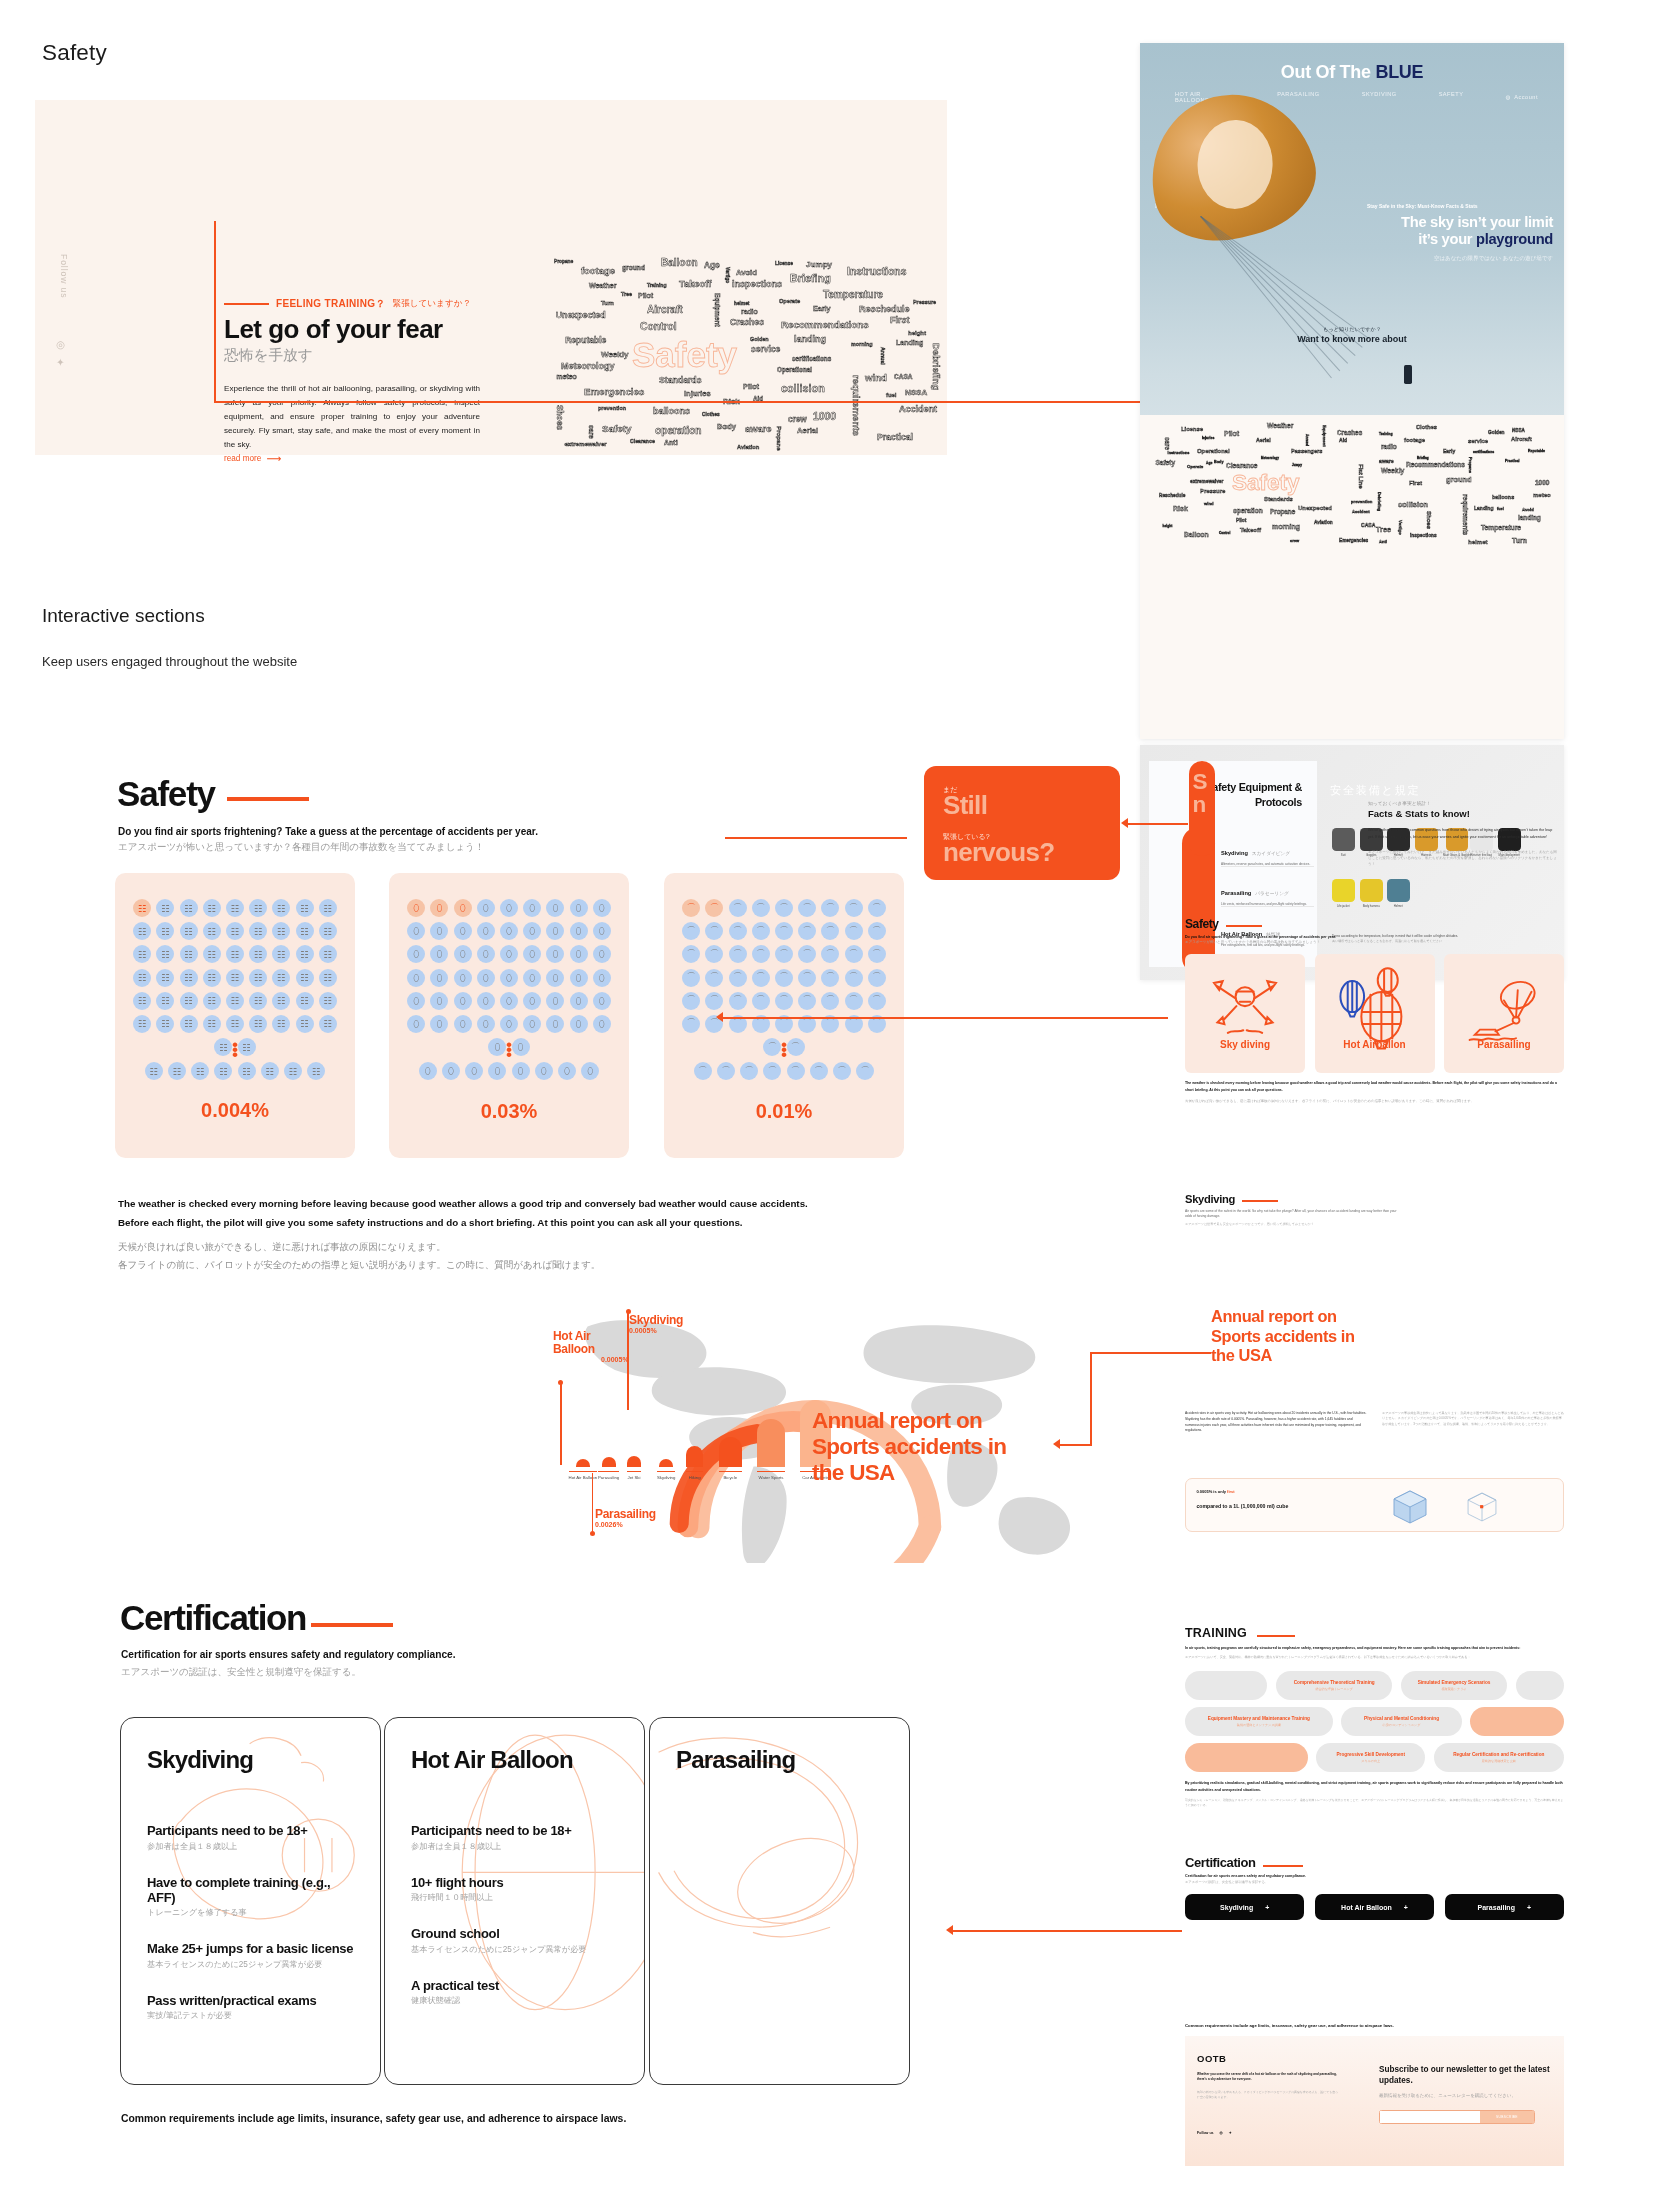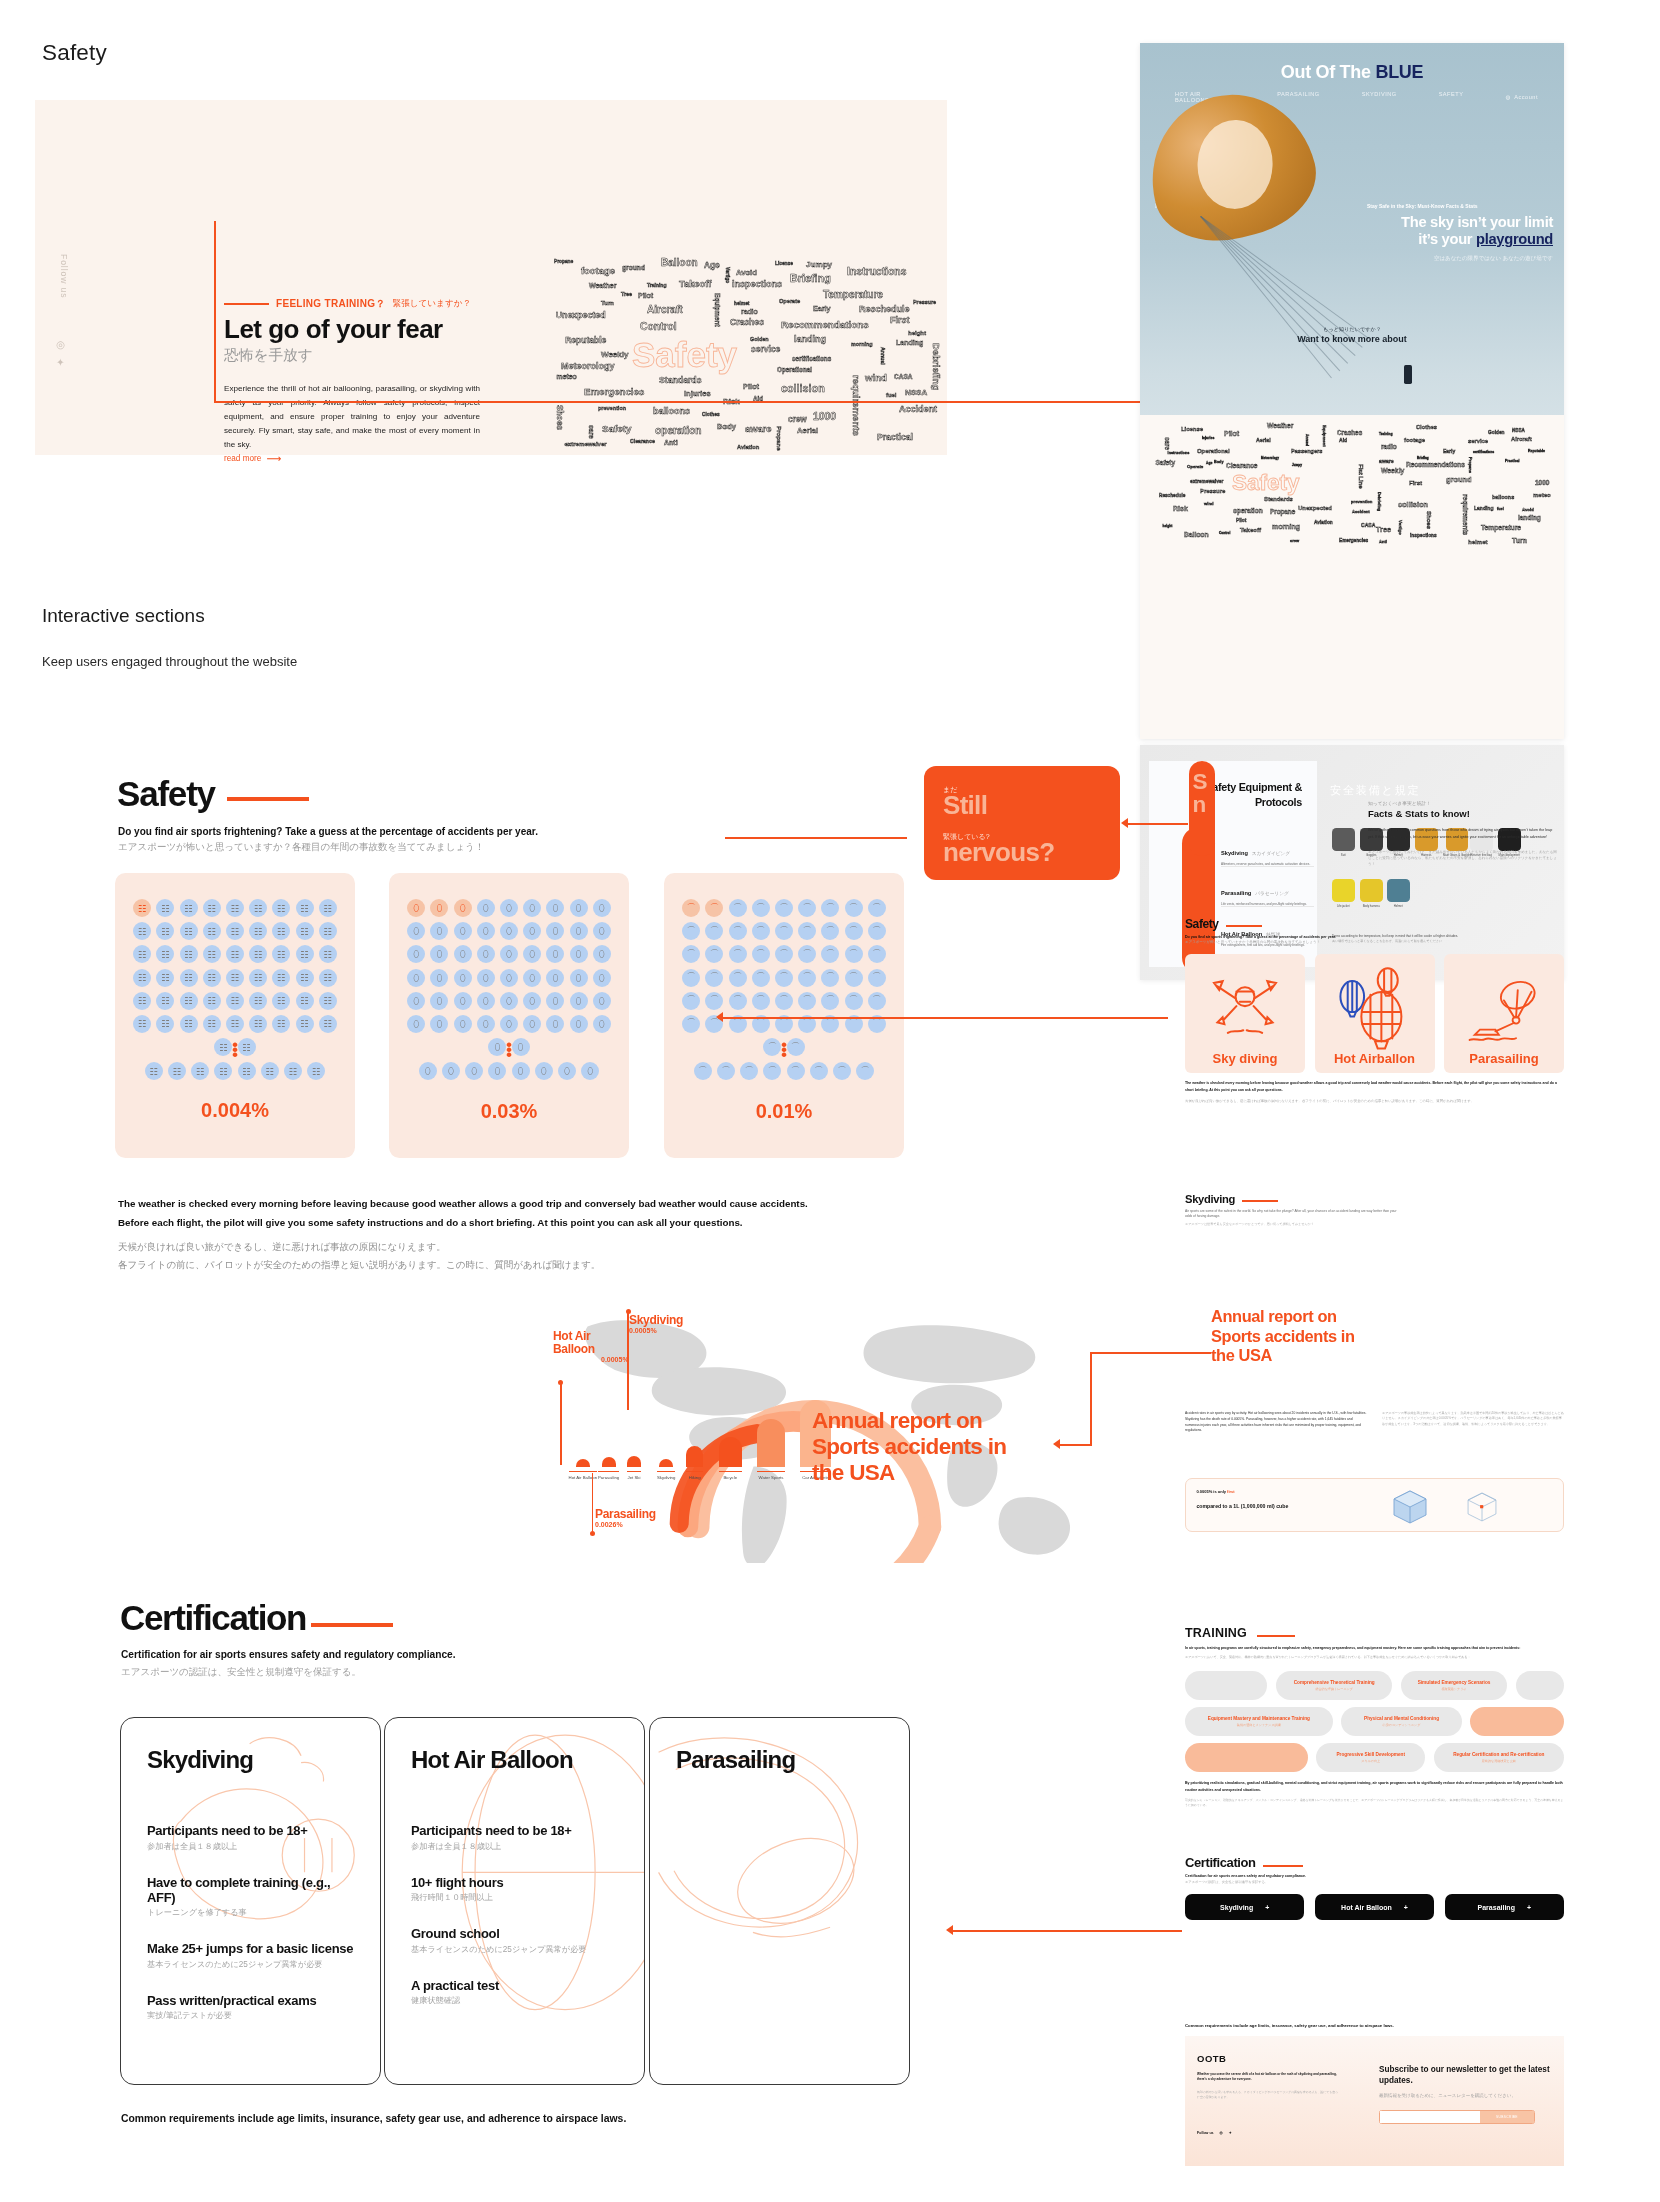--- a/index.html
+++ b/index.html
@@ -68,21 +68,21 @@
   #mock-hero .canopy::after { content:""; position: absolute; left: 30%; top: 18%; width: 46%; height: 62%;
     border-radius: 50%; background: rgba(255,244,228,.72); transform: rotate(16deg); }
   #mock-hero .lines { position: absolute; left: 61px; top: 173px; width: 225px; height: 169px; }
   #mock-hero .lines i { position: absolute; left: 0; top: 0; width: 208px; height: 0.9px;
     background: rgba(90,110,125,.45); transform-origin: 0 0; display: block; }
   #mock-hero .flyer { position: absolute; left: 264px; top: 322px; width: 7.8px; height: 19px;
     background: #1d2733; border-radius: 1.7px; }
   #mock-hero .kicker-s { position: absolute; left: 227px; top: 160px; font-size: 5px; color: #fff; font-weight: 700; }
   #mock-hero .h1 { position: absolute; left: 223px; top: 171px; width: 190px; text-align: right;
     font-size: 14.7px; font-weight: 700; color: #fff; line-height: 1.18; letter-spacing: -0.3px; }
-  #mock-hero .h1 b { color: #16235e; text-decoration: underline; }
+  #mock-hero .h1 b { color: #16235e; }
   #mock-hero .h1jp { position: absolute; left: 223px; top: 212px; width: 190px; text-align: right;
     font-size: 5.5px; color: #eef3f6; }
   #mock-hero .want-jp { position: absolute; left: 0; right: 0; top: 283px; text-align: center; font-size: 5.2px; color: #2b3742; }
   #mock-hero .want { position: absolute; left: 0; right: 0; top: 291px; text-align: center; font-size: 9px; font-weight: 700; color: #18222c; }
   #mock-hero .follow-v { position: absolute; left: 14px; top: 145px; writing-mode: vertical-rl; font-size: 4.8px; color: #eef3f6; }
   #mock-hero .cloudzone { position: absolute; left: 0; right: 0; top: 372px; bottom: 0; background: #fcf8f4; }
   #mh-cloud { position: absolute; left: 12px; top: 7px; width: 399px; height: 125px; }
 
   
   #mock-equip { left: 1140px; top: 745px; width: 424px; height: 235px; overflow: hidden;
@@ -143,22 +143,22 @@
 
   
   #mock-safety { left: 1185px; top: 917px; width: 379px; }
   #mock-safety .h { display: flex; align-items: center; gap: 7px; }
   #mock-safety .h .t { font-size: 12px; font-weight: 700; letter-spacing: -0.4px; }
   #mock-safety .h .rule { width: 36px; height: 1.7px; background: #f4511e; margin-top: 4.3px; }
   #mock-safety .q { font-size: 3.6px; font-weight: 700; margin-top: 3.5px; }
   #mock-safety .qj { font-size: 3.5px; color: #a0a0a0; margin-top: 1.7px; }
   #mock-safety .cards { display: flex; gap: 9.5px; margin-top: 9.5px; }
   #mock-safety .c { flex: 1; height: 119px; background: #fbe9e0; border-radius: 6px; position: relative; }
-  #mock-safety .c .lbl { position: absolute; left: 0; right: 0; bottom: 7px; text-align: center;
-    font-size: 13px; font-weight: 700; color: #f4511e; }
+  #mock-safety .c .lbl { position: absolute; left: 0; right: 0; bottom: 23px; text-align: center;
+    font-size: 10px; font-weight: 700; color: #f4511e; }
   #mock-safety .body { font-size: 3.5px; line-height: 1.8; margin-top: 7.8px; font-weight: 700; }
   #mock-safety .bodyj { font-size: 3.4px; line-height: 1.8; margin-top: 5.2px; color: #a5a5a5; }
 
   
   #mock-acc { left: 1185px; top: 1193px; width: 379px; }
   #mock-acc .h { display: flex; align-items: center; gap: 7px; }
   #mock-acc .h .t { font-size: 11.2px; font-weight: 700; letter-spacing: -0.3px; }
   #mock-acc .h .rule { width: 36px; height: 1.7px; background: #f4511e; margin-top: 4.3px; }
   #mock-acc .sub { font-size: 3.3px; color: #6b6b6b; line-height: 1.7; margin-top: 3.5px; width: 216px; }
   #mock-acc .subj { font-size: 3.1px; color: #b0b0b0; line-height: 1.7; margin-top: 2.6px; width: 216px; }

